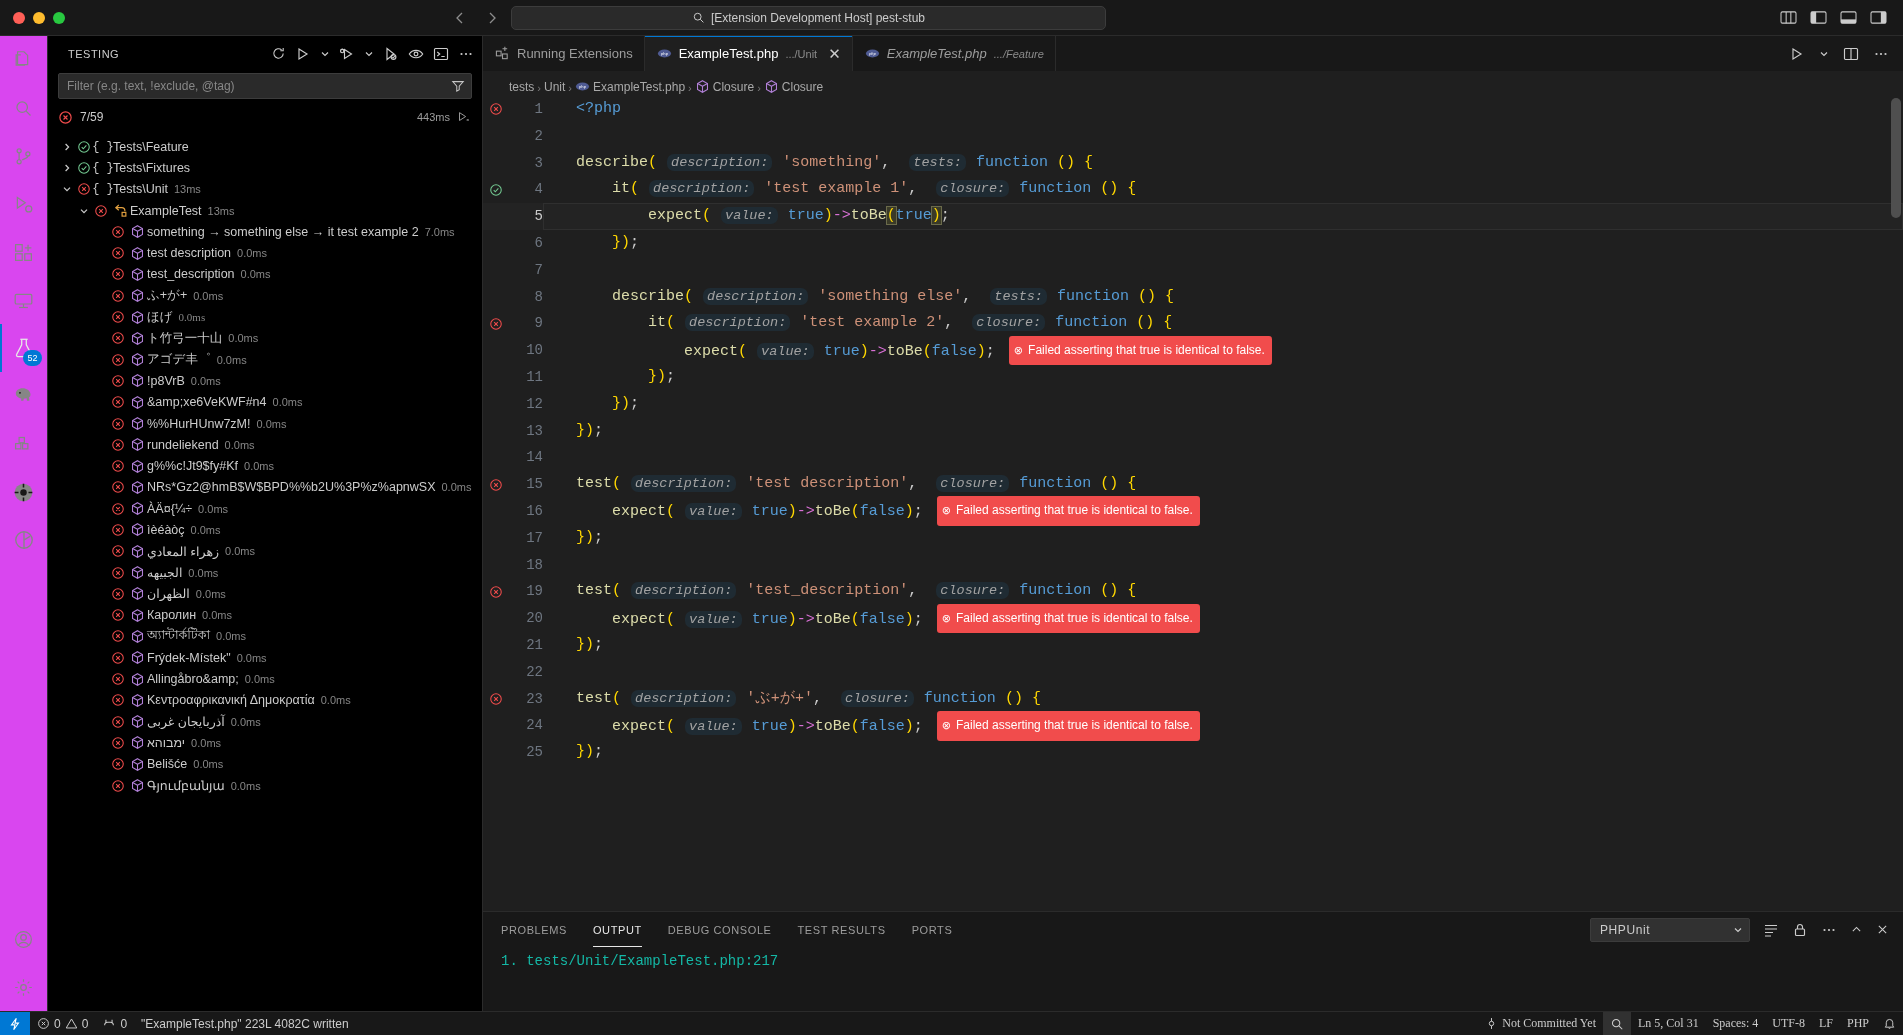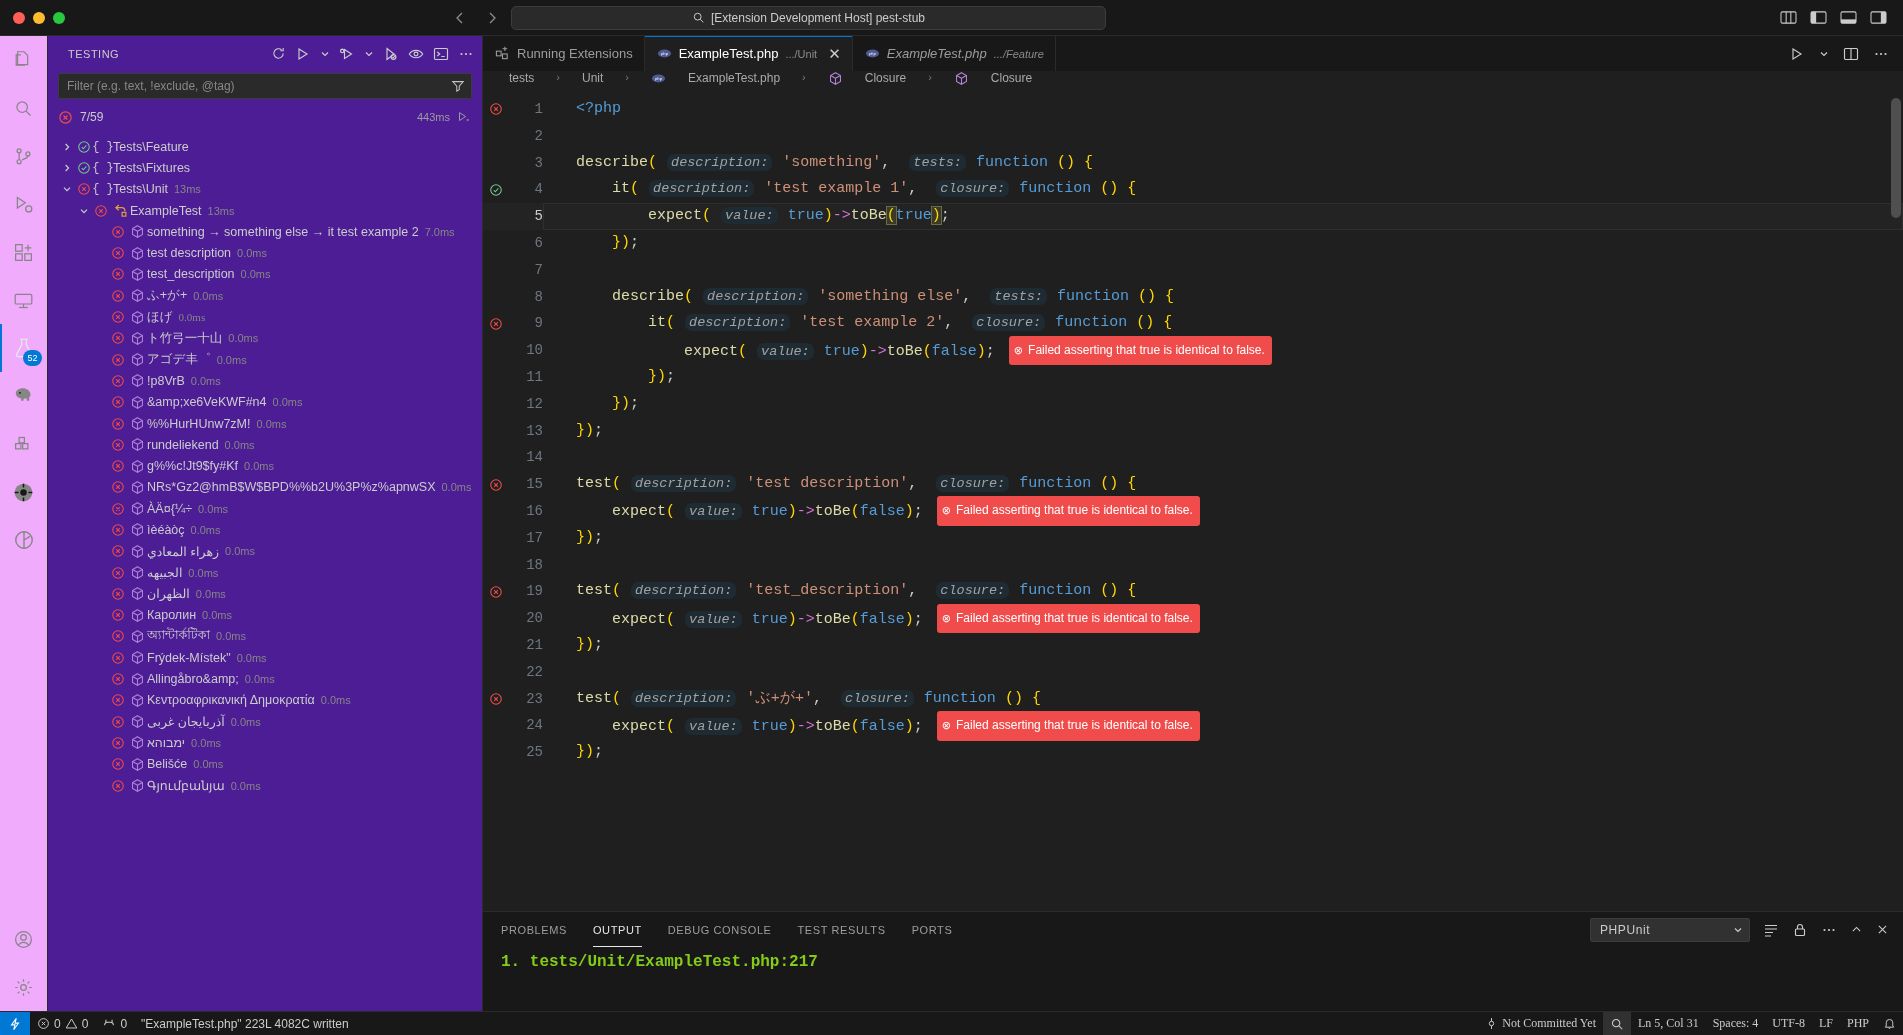--- a/index.html
+++ b/index.html
@@ -30,41 +30,41 @@
     display: flex; align-items: center; justify-content: center; gap: 6px;
     font-size: 12px; color: #cccccc;
   }
   .layout-icons { position: absolute; right: 16px; display: flex; gap: 13px; align-items: center; }
 
   
   .body { flex: 1; display: flex; min-height: 0; }
 
   
   .activitybar {
-    width: 48px; background: #f0abfc; display: flex; flex-direction: column;
+    width: 48px; background: #d946ef; display: flex; flex-direction: column;
     align-items: center; flex: 0 0 48px; border-right: 1px solid #2b2b2b;
   }
   .act-item {
     width: 48px; height: 48px; display: flex; align-items: center; justify-content: center;
     color: #868686; position: relative;
   }
   .act-item.active { color: #e7e7e7; }
   .act-item.active::before {
     content: ""; position: absolute; left: 0; top: 0; bottom: 0; width: 2px; background: #0078d4;
   }
   .act-badge {
     position: absolute; right: 6px; bottom: 6px; min-width: 16px; height: 16px;
     border-radius: 8px; background: #0078d4; color: #fff; font-size: 9px;
     display: flex; align-items: center; justify-content: center; padding: 0 4px;
   }
   .act-spacer { flex: 1; }
 
   
   .sidebar {
-    width: 435px; background: #4c1d95; flex: 0 0 435px;
+    width: 435px; background: #000000; flex: 0 0 435px;
     display: flex; flex-direction: column; border-right: 1px solid #2b2b2b;
   }
   .side-header {
     height: 35px; display: flex; align-items: center; padding: 0 8px 0 20px;
     font-size: 11px; letter-spacing: .5px; color: #cccccc; text-transform: uppercase;
   }
   .side-actions { margin-left: auto; display: flex; align-items: center; gap: 9px; color: #cccccc; }
   .filter-row { padding: 2px 10px 4px 10px; }
   .filter-box {
     height: 26px; background: #2a2a2a; border: 1px solid #3c3c3c; border-radius: 2px;
@@ -95,21 +95,21 @@
     border-right: 1px solid #2b2b2b; position: relative; max-width: 330px;
   }
   .tab.active { background: #1f1f1f; color: #ffffff; }
   .tab.active::before { content: ""; position: absolute; top: 0; left: 0; right: 0; height: 1px; background: #0078d4; }
   .tab .sub { font-size: 11px; color: #8b8b8b; }
   .tab .close { margin-left: 4px; color: #cccccc; font-size: 15px; line-height: 1; }
   .tab.preview { font-style: italic; }
   .tabs-right { margin-left: auto; display: flex; align-items: center; gap: 14px; padding: 0 14px; color: #cccccc; }
 
   .breadcrumbs {
-    height: 23px; display: flex; align-items: flex-start; gap: 22px; padding-left: 26px;
+    height: 23px; display: flex; align-items: flex-end; gap: 3px; padding-left: 26px;
     font-size: 12px; color: #a9a9a9;
   }
   .bc-sep { color: #7a7a7a; font-size: 11px; }
 
   .code-wrap { flex: 1; position: relative; overflow: hidden; }
   .code {
     font-family: "Liberation Mono", monospace; font-size: 15px; line-height: 26.8px;
     position: relative; padding-top: 2px;
   }
   .cline { height: 26.8px; display: flex; align-items: center; white-space: pre; position: relative; }
@@ -160,21 +160,21 @@
   .panel-tabs { height: 35px; display: flex; align-items: center; padding-left: 18px; gap: 26px; font-size: 11px; letter-spacing: .6px; }
   .ptab { color: #9d9d9d; position: relative; height: 35px; display: flex; align-items: center; text-transform: uppercase; }
   .ptab.active { color: #e7e7e7; }
   .ptab.active::after { content:""; position:absolute; left:0; right:0; bottom:0; height:1px; background:#e7e7e7; }
   .panel-right { margin-left: auto; display: flex; align-items: center; gap: 13px; padding-right: 14px; color: #cccccc; }
   .panel-select {
     height: 24px; min-width: 160px; background: #313131; border: 1px solid #3c3c3c; border-radius: 2px;
     display: flex; align-items: center; padding: 0 6px 0 9px; font-size: 12px; color: #cccccc;
   }
   .panel-select .chev { margin-left: auto; font-size: 9px; }
-  .panel-body { flex: 1; font-family: "Liberation Mono", monospace; font-size: 16px; color: #84cc16; padding: 6px 0 0 18px; font-weight: bold; }
+  .panel-body { flex: 1; font-family: "Liberation Mono", monospace; font-size: 14px; color: #14b8a6; padding: 6px 0 0 18px; }
 
   
   .statusbar {
     height: 24px; background: #181818; display: flex; align-items: center;
     font-size: 12px; color: #cccccc; flex: 0 0 24px; border-top: 1px solid #2b2b2b;
   }
   .sb-remote { background: #0078d4; height: 24px; display: flex; align-items: center; padding: 0 8px; color: #fff; }
   .sb-item { display: flex; align-items: center; gap: 4px; padding: 0 7px; height: 24px; }
   .sb-item.hl { background: #313131; }
   .sb-right { margin-left: auto; display: flex; align-items: center; font-family: Liberation Serif, serif; }

